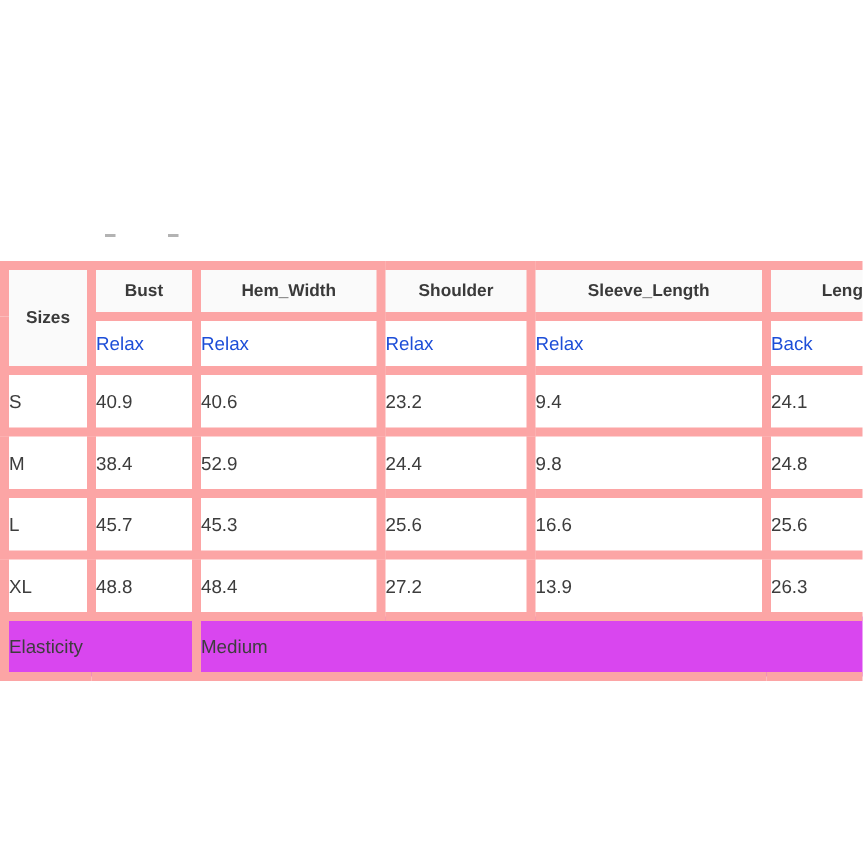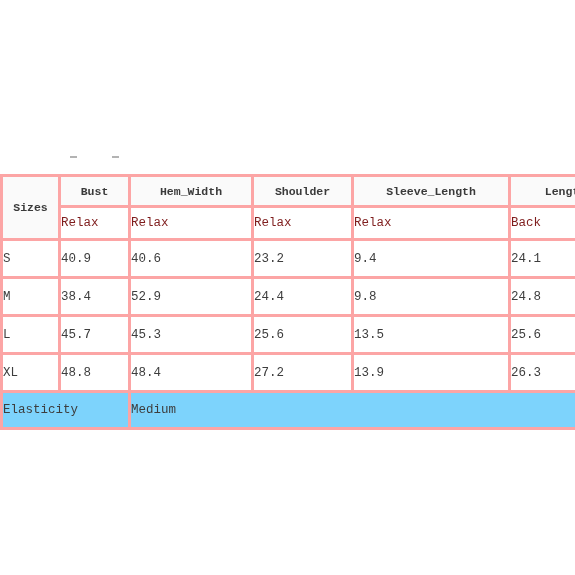--- a/index.html
+++ b/index.html
@@ -44,25 +44,24 @@
   table.size-chart {
     border-collapse: collapse;
     table-layout: fixed;
     width: 620px;           
     font-size: 12px;
     color: #333333;
   }
 
   table.size-chart td,
   table.size-chart th {
-    border: 3px solid #fca5a5;
+    border: 6px solid #fca5a5;
     vertical-align: middle;
     padding: 0;
     font-weight: normal;
-    font-family: Liberation Mono, monospace;
   }
 
   
   col.c-size  { width: 58px; }
   col.c-bust  { width: 70px; }
   col.c-hem   { width: 123px; }
   col.c-sh    { width: 100px; }
   col.c-sl    { width: 157px; }
   col.c-len   { width: 112px; }
 
@@ -75,34 +74,34 @@
   }
   th.size-head {
     background: #fafafa;
     font-weight: bold;
     font-size: 11.5px;
     color: #3a3a3a;
   }
   tr.head-sub > td {
     height: 30px;
     font-size: 12.5px;
-    color: #7f1d1d;
+    color: #1d4ed8;
     background: #ffffff;
   }
   tr.data-row > td {
     height: 35px;
     font-size: 12.5px;
     color: #3d3d3d;
     background: #ffffff;
   }
   tr.elasticity-row > td {
     height: 34px;
     font-size: 12.5px;
     color: #3d3d3d;
-    background: #7dd3fc;
+    background: #d946ef;
   }
   td.elasticity-value {
     border-right: 0;
     border-bottom: 0;
   }
 </style>
 </head>
 <body>
 
 <div id="artifact-row">
@@ -152,21 +151,21 @@
         <td>52.9</td>
         <td>24.4</td>
         <td>9.8</td>
         <td>24.8</td>
       </tr>
       <tr class="data-row">
         <td>L</td>
         <td>45.7</td>
         <td>45.3</td>
         <td>25.6</td>
-        <td>13.5</td>
+        <td>16.6</td>
         <td>25.6</td>
       </tr>
       <tr class="data-row">
         <td>XL</td>
         <td>48.8</td>
         <td>48.4</td>
         <td>27.2</td>
         <td>13.9</td>
         <td>26.3</td>
       </tr>

